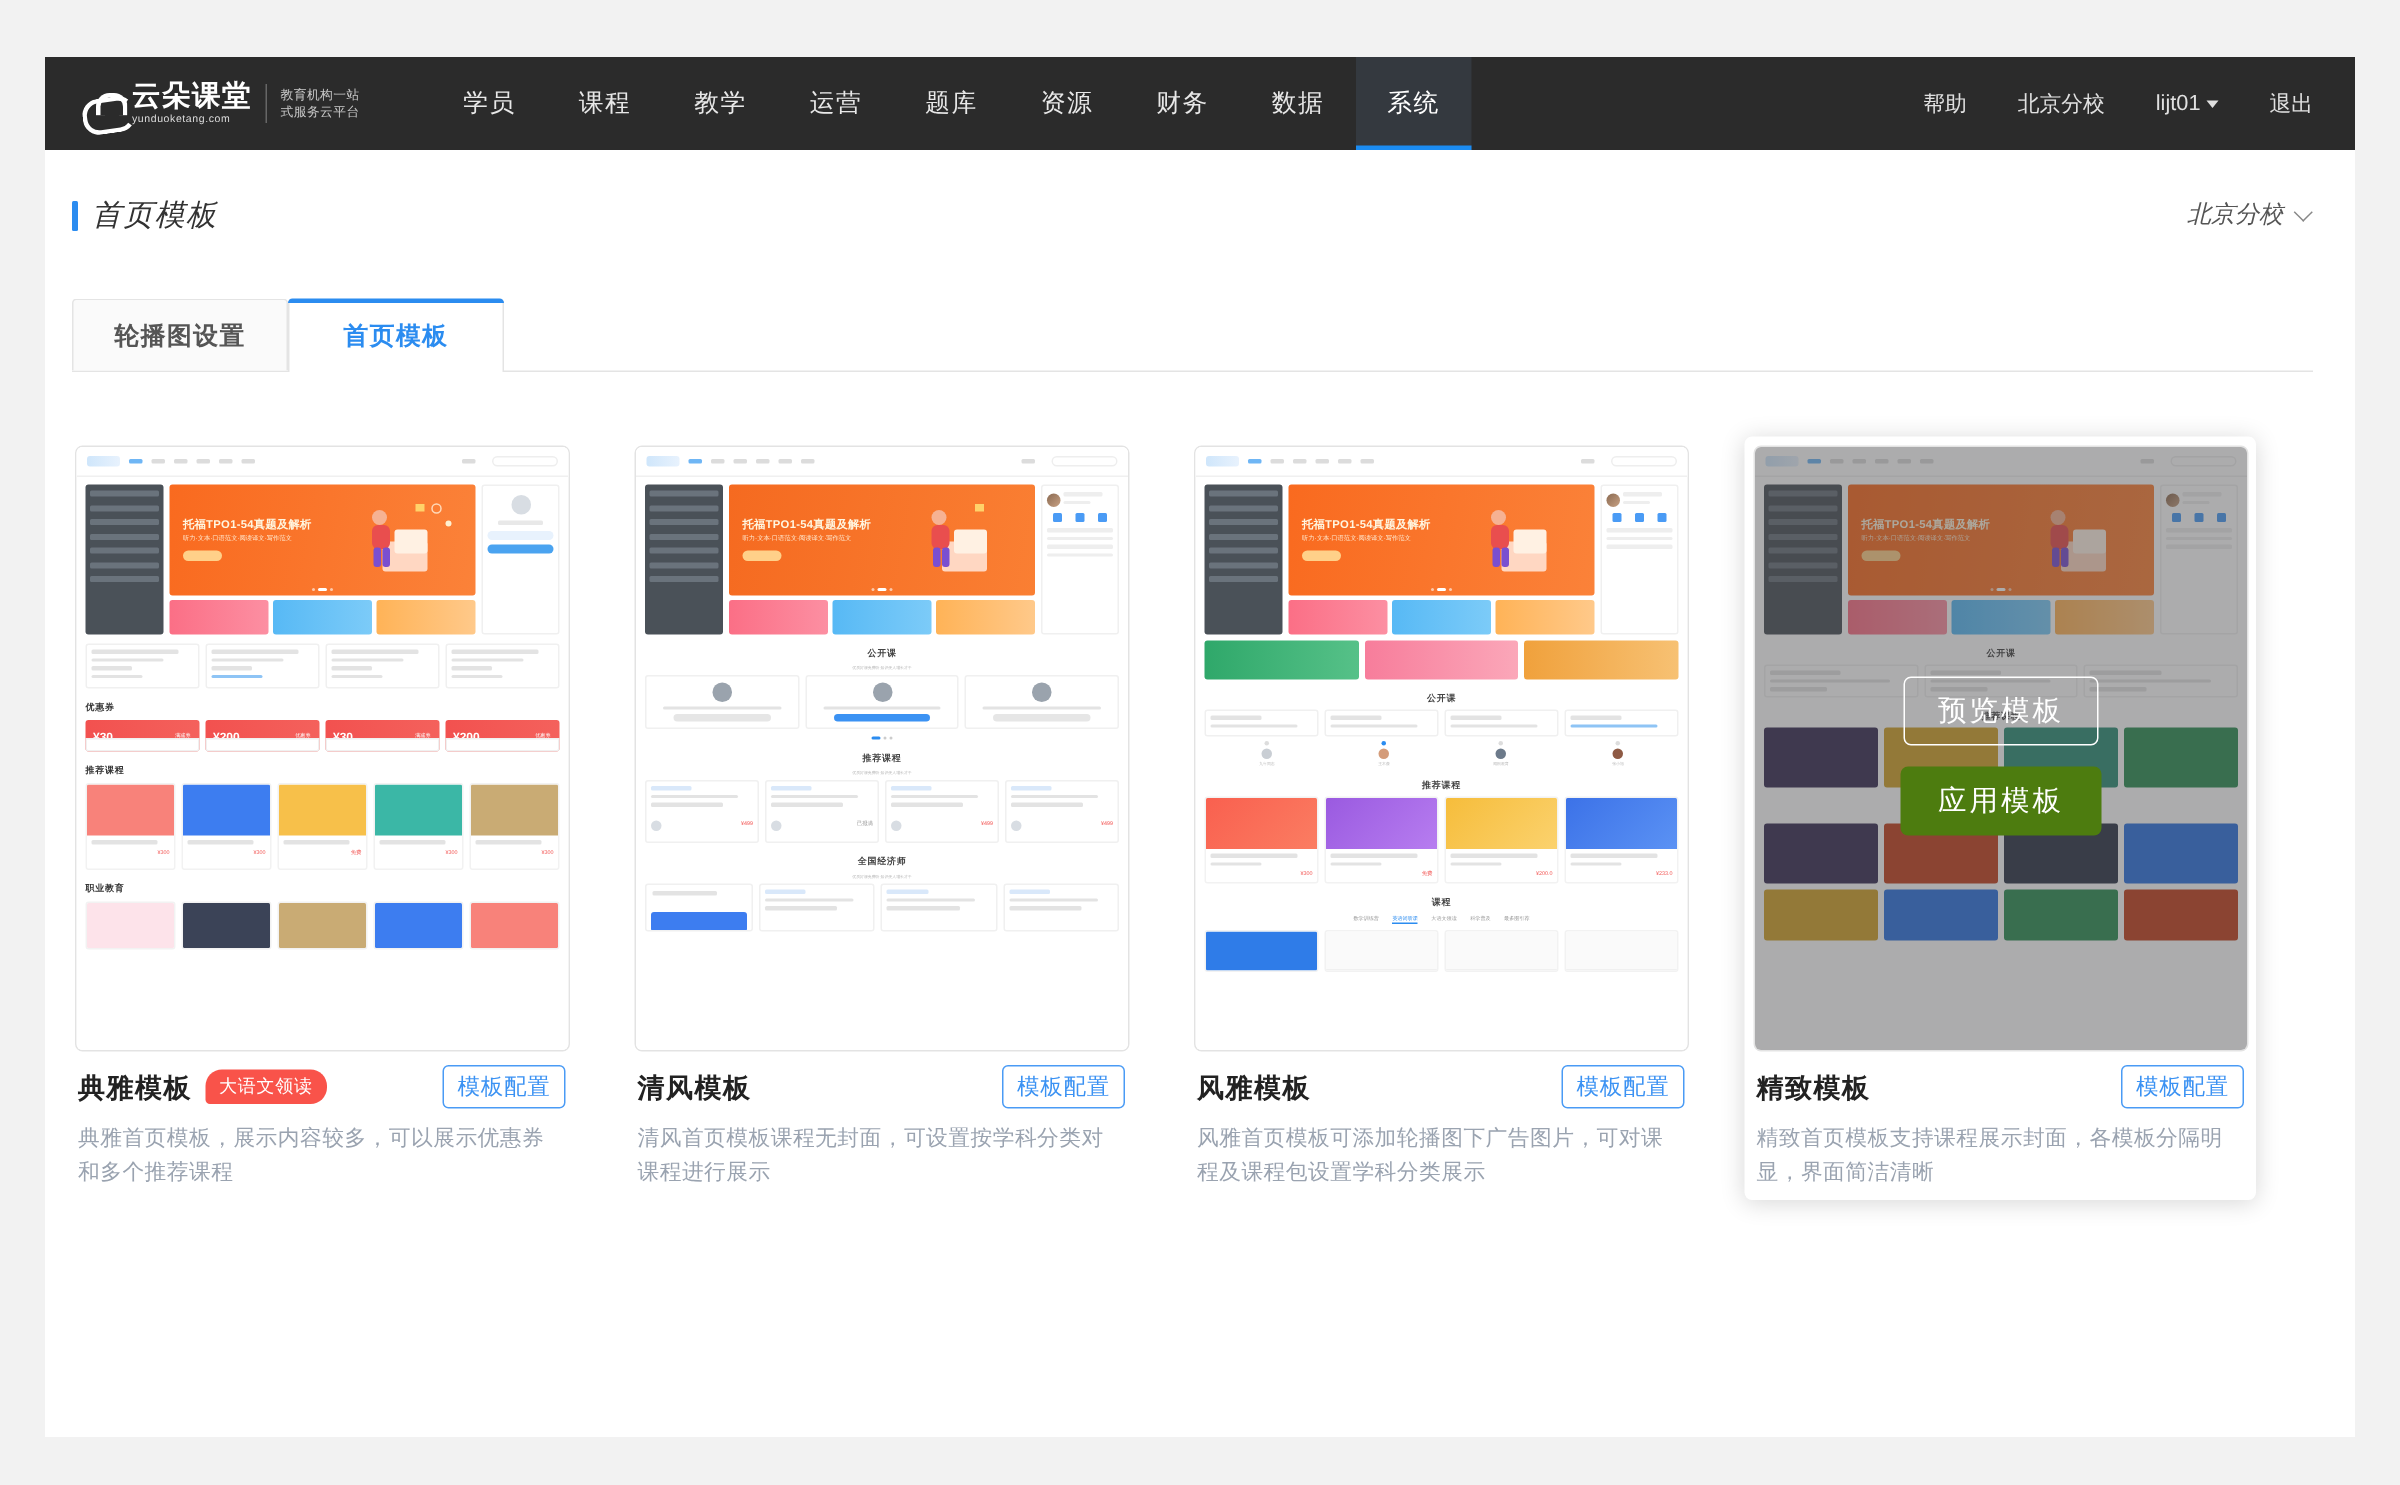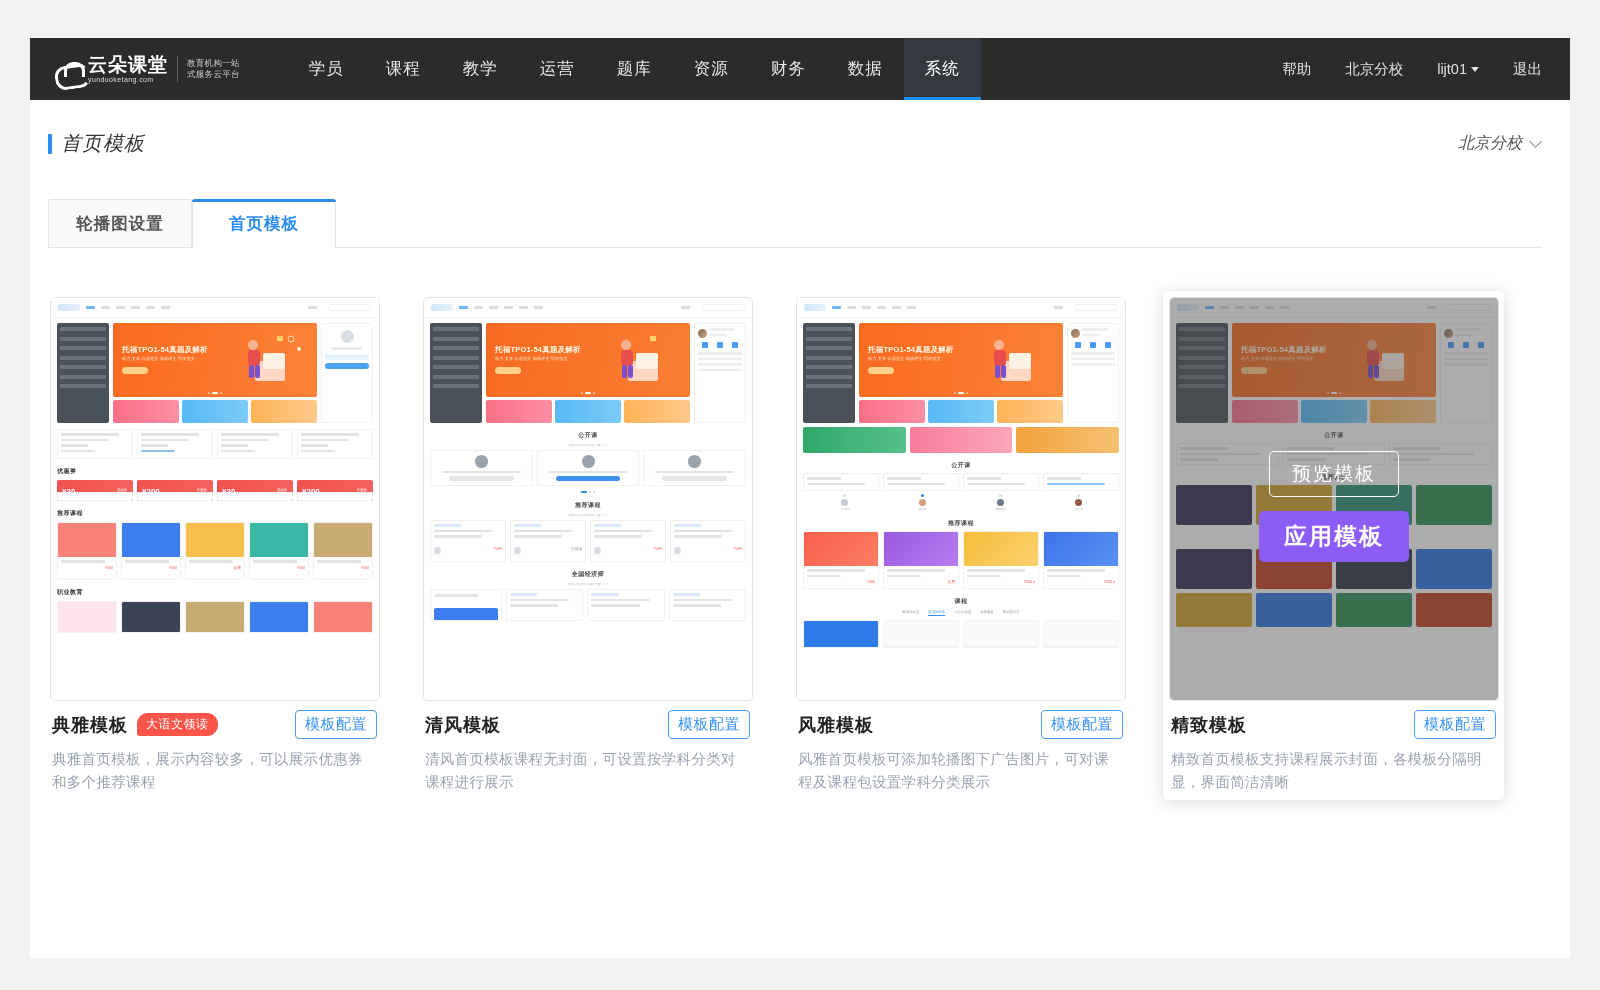--- a/index.html
+++ b/index.html
@@ -103,22 +103,22 @@
   
   .ovl { position:absolute; inset:0; background:rgba(70,72,74,0.45); display:flex;
          flex-direction:column; align-items:center; }
   .btn-prev {
     position:absolute; top:153px; left:50%; transform:translateX(-50%);
     border:1.6px solid #fff; color:#fff; font-size:19px; padding:9px 22px;
     border-radius:5px; cursor:pointer; letter-spacing:2px; background:transparent; white-space:nowrap;
   }
   .btn-apply {
     position:absolute; top:213px; left:50%; transform:translateX(-50%);
-    background:#8b5cf6; color:#fff; font-size:23px; padding:10px 25px;
-    border-radius:5px; cursor:pointer; letter-spacing:2px; white-space:nowrap;font-weight:bold;
+    background:#4d7c0f; color:#fff; font-size:19px; padding:10px 25px;
+    border-radius:5px; cursor:pointer; letter-spacing:2px; white-space:nowrap;
   }
 
   
   .mini { width:100%; height:100%; background:#fff; font-size:3px; color:#888; position:relative; }
   .m-nav { height:20px; display:flex; align-items:center; padding:0 7px; border-bottom:1px solid #f0f0f0; background:#fff; }
   .m-logo { width:22px; height:7px; background:linear-gradient(90deg,#cfe6fb,#e8f2fd); border-radius:2px; margin-right:6px; }
   .m-nav-i { width:9px; height:3px; background:#dcdcdc; border-radius:1px; margin-right:6px; }
   .m-nav-i.blue { background:#6fb6f5; }
   .m-nav-sp { flex:1; }
   .m-search { width:44px; height:7px; border:1px solid #eee; border-radius:4px; margin-left:5px; }

